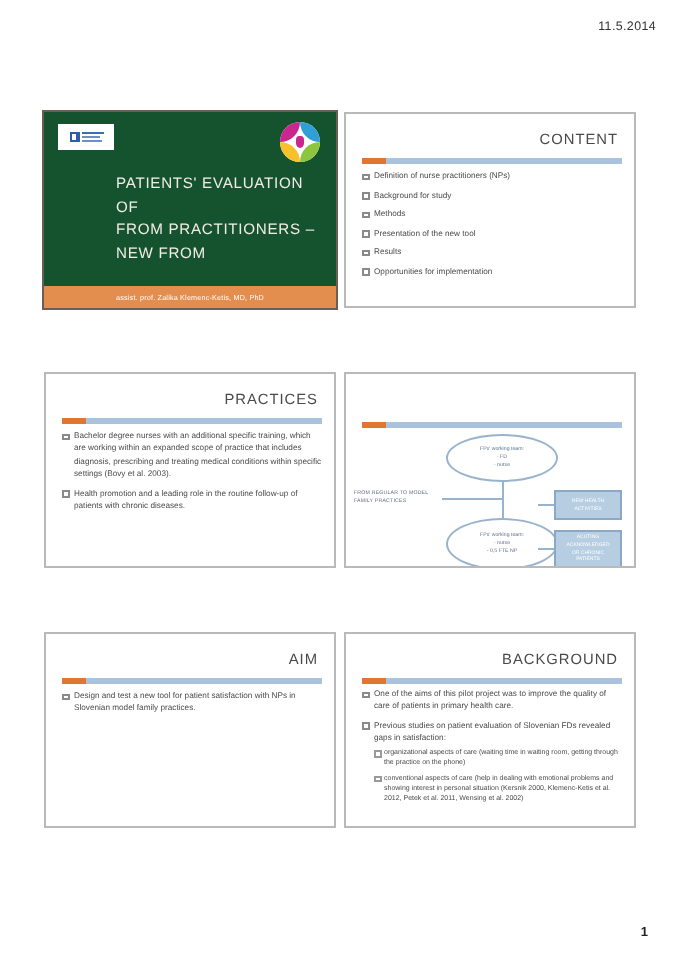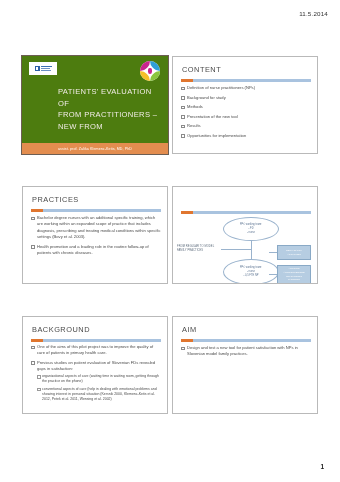--- a/index.html
+++ b/index.html
@@ -44,21 +44,21 @@
   .slide{
     position:relative;
     box-sizing:border-box;
     border:1px solid #b9b9b9;
     background:#fff;
     overflow:hidden;
   }
   
   .slide-title{
     border:none;
-    background:#4d7c0f;
+    background:#14532d;
     box-shadow:0 0 0 1px #6d5e54;
     padding:0;
   }
   .logo-box{
     position:absolute;top:6px;left:7px;
     width:28px;height:13px;
     background:#fff;
     display:flex;align-items:center;justify-content:center;
     gap:1px;
   }
@@ -124,20 +124,21 @@
     white-space:nowrap;overflow:hidden;
   }
   
   .s-head{
     position:absolute;
     left:9px;right:8px;top:8px;
     font-size:7.4px;
     letter-spacing:.5px;
     color:#4a4a4a;
     line-height:1.35;
+    text-align:right;
   }
   .rule{
     position:absolute;
     left:8px;right:6px;
     height:3px;
     display:flex;
   }
   .rule .ro{width:12px;height:3px;background:#e0762f;}
   .rule .rb{flex:1;height:3px;background:#a9c3df;}
   .body{
@@ -330,48 +331,48 @@
             <span>ACUTING</span><br>
             <span>ACKNOWLEDGED</span><br>
             <span>OR CHRONIC</span><br>
             <span>PATIENTS</span>
           </span>
         </div>
       </div>
     </div>
 
     <div class="slide">
+      <div class="s-head">AIM</div>
+      <div class="rule" style="top:22px">
+        <span class="ro"></span>
+          <span class="rb"></span>
+      </div>
+      <div class="body" style="top:28px">
+        <ul class="bl">
+          <li>Design and test a new tool for patient satisfaction with NPs in Slovenian model family practices.</li>
+        </ul>
+      </div>
+    </div>
+
+    <div class="slide">
       <div class="s-head">BACKGROUND</div>
       <div class="rule" style="top:22px">
         <span class="ro"></span>
           <span class="rb"></span>
       </div>
       <div class="body" style="top:27px">
         <ul class="bl">
           <li>One of the aims of this pilot project was to improve the quality of care of patients in primary health care.</li>
           <li>
             <span>Previous studies on patient evaluation of Slovenian FDs revealed gaps in satisfaction:</span>
             <ul class="sub">
               <li>organizational aspects of care (waiting time in waiting room, getting through the practice on the phone)</li>
               <li>conventional aspects of care (help in dealing with emotional problems and showing interest in personal situation (Kersnik 2000, Klemenc-Ketis et al. 2012, Petek et al. 2011, Wensing et al. 2002)</li>
             </ul>
           </li>
         </ul>
       </div>
     </div>
 
-    <div class="slide">
-      <div class="s-head">AIM</div>
-      <div class="rule" style="top:22px">
-        <span class="ro"></span>
-          <span class="rb"></span>
-      </div>
-      <div class="body" style="top:28px">
-        <ul class="bl">
-          <li>Design and test a new tool for patient satisfaction with NPs in Slovenian model family practices.</li>
-        </ul>
-      </div>
-    </div>
-
   </div>
 
   <div class="page-footer">1</div>
 </div>
 
 </body></html>

